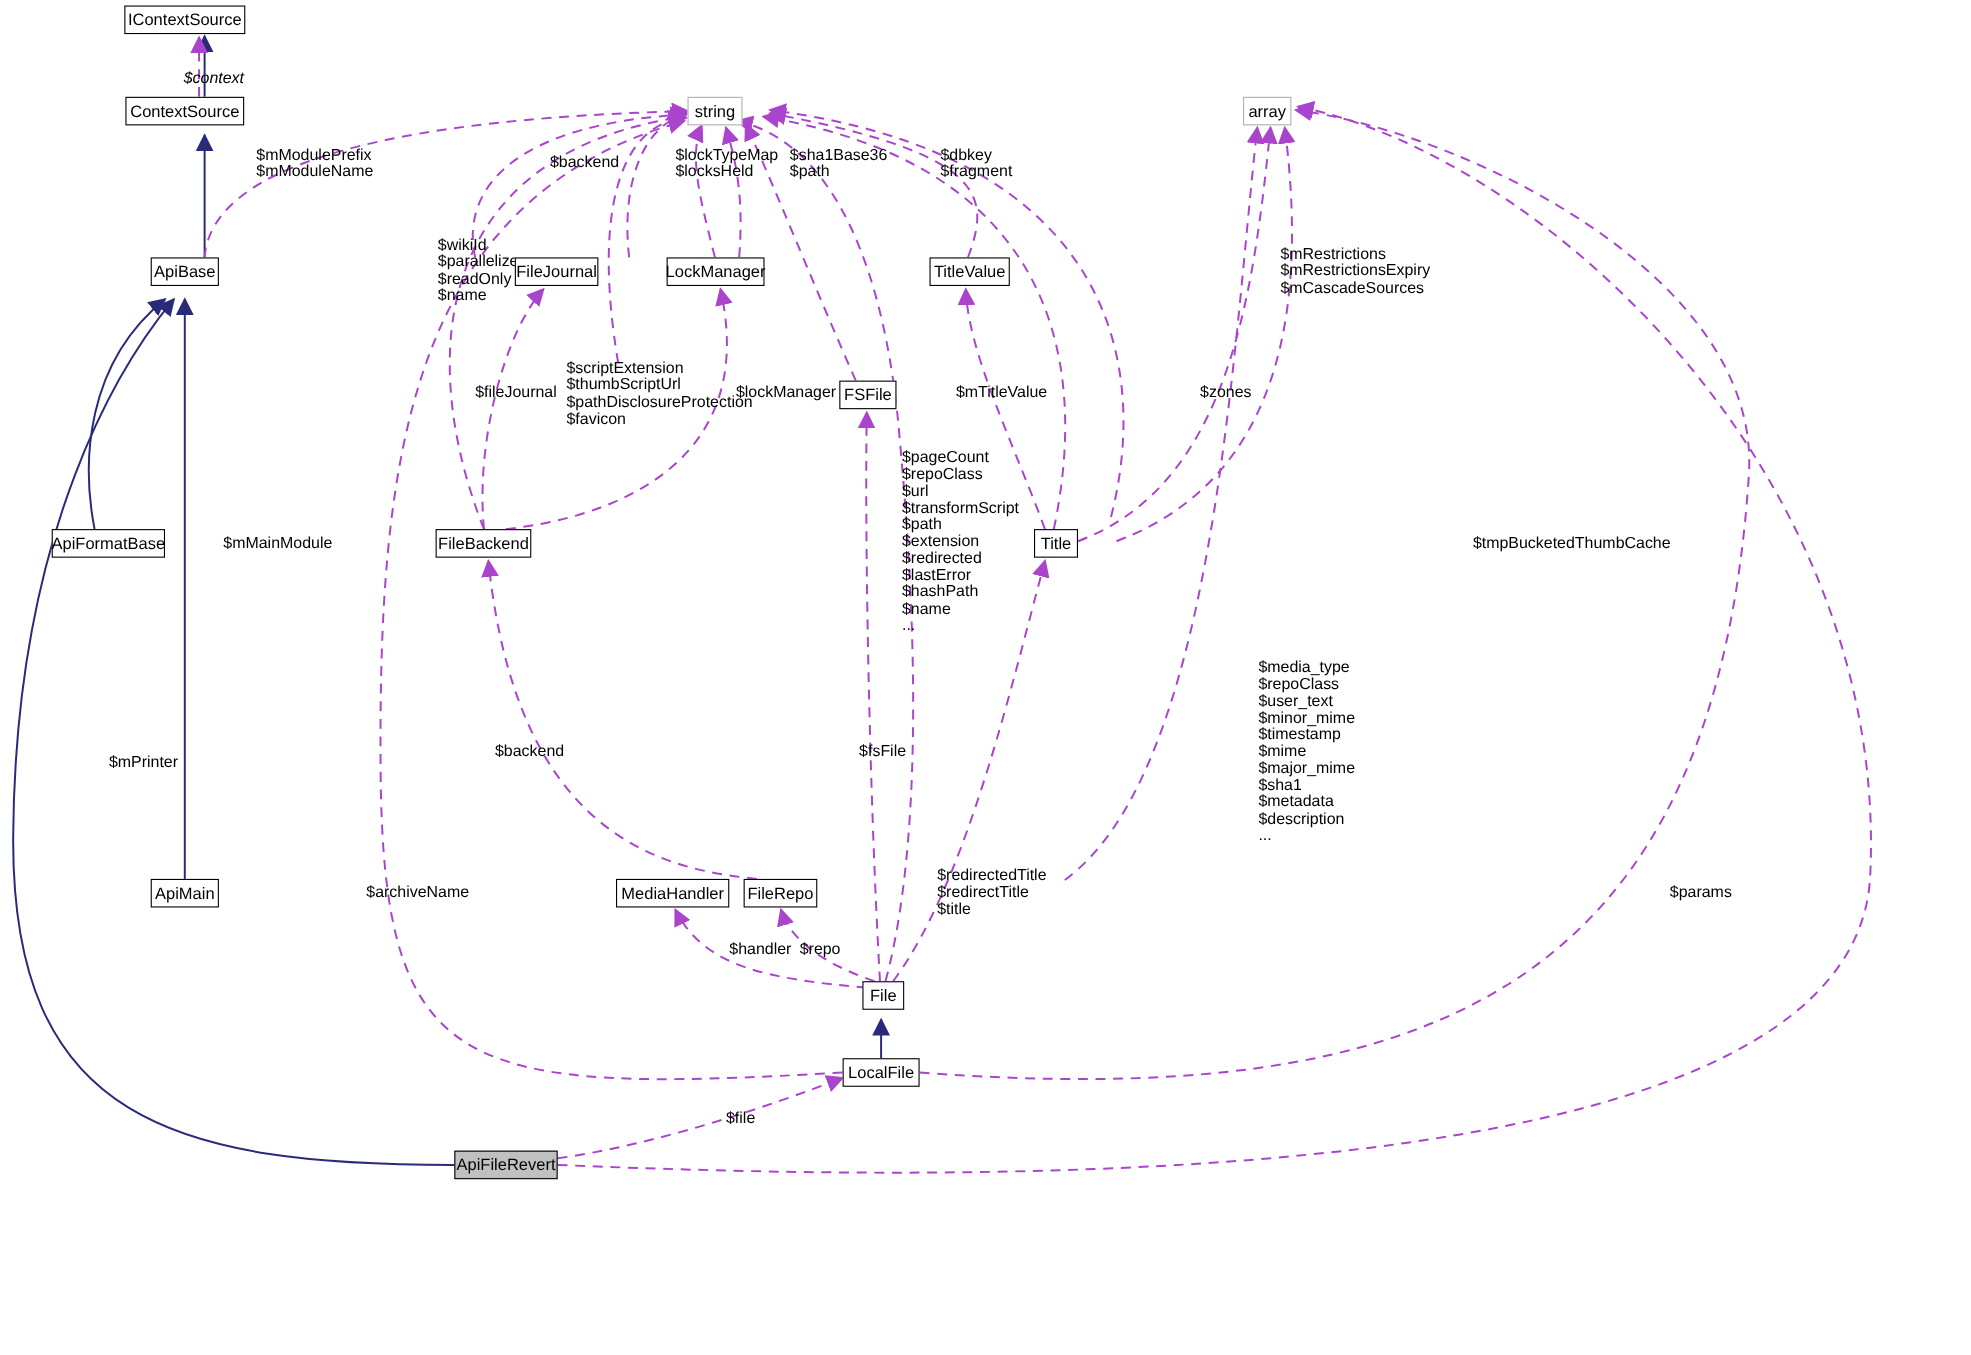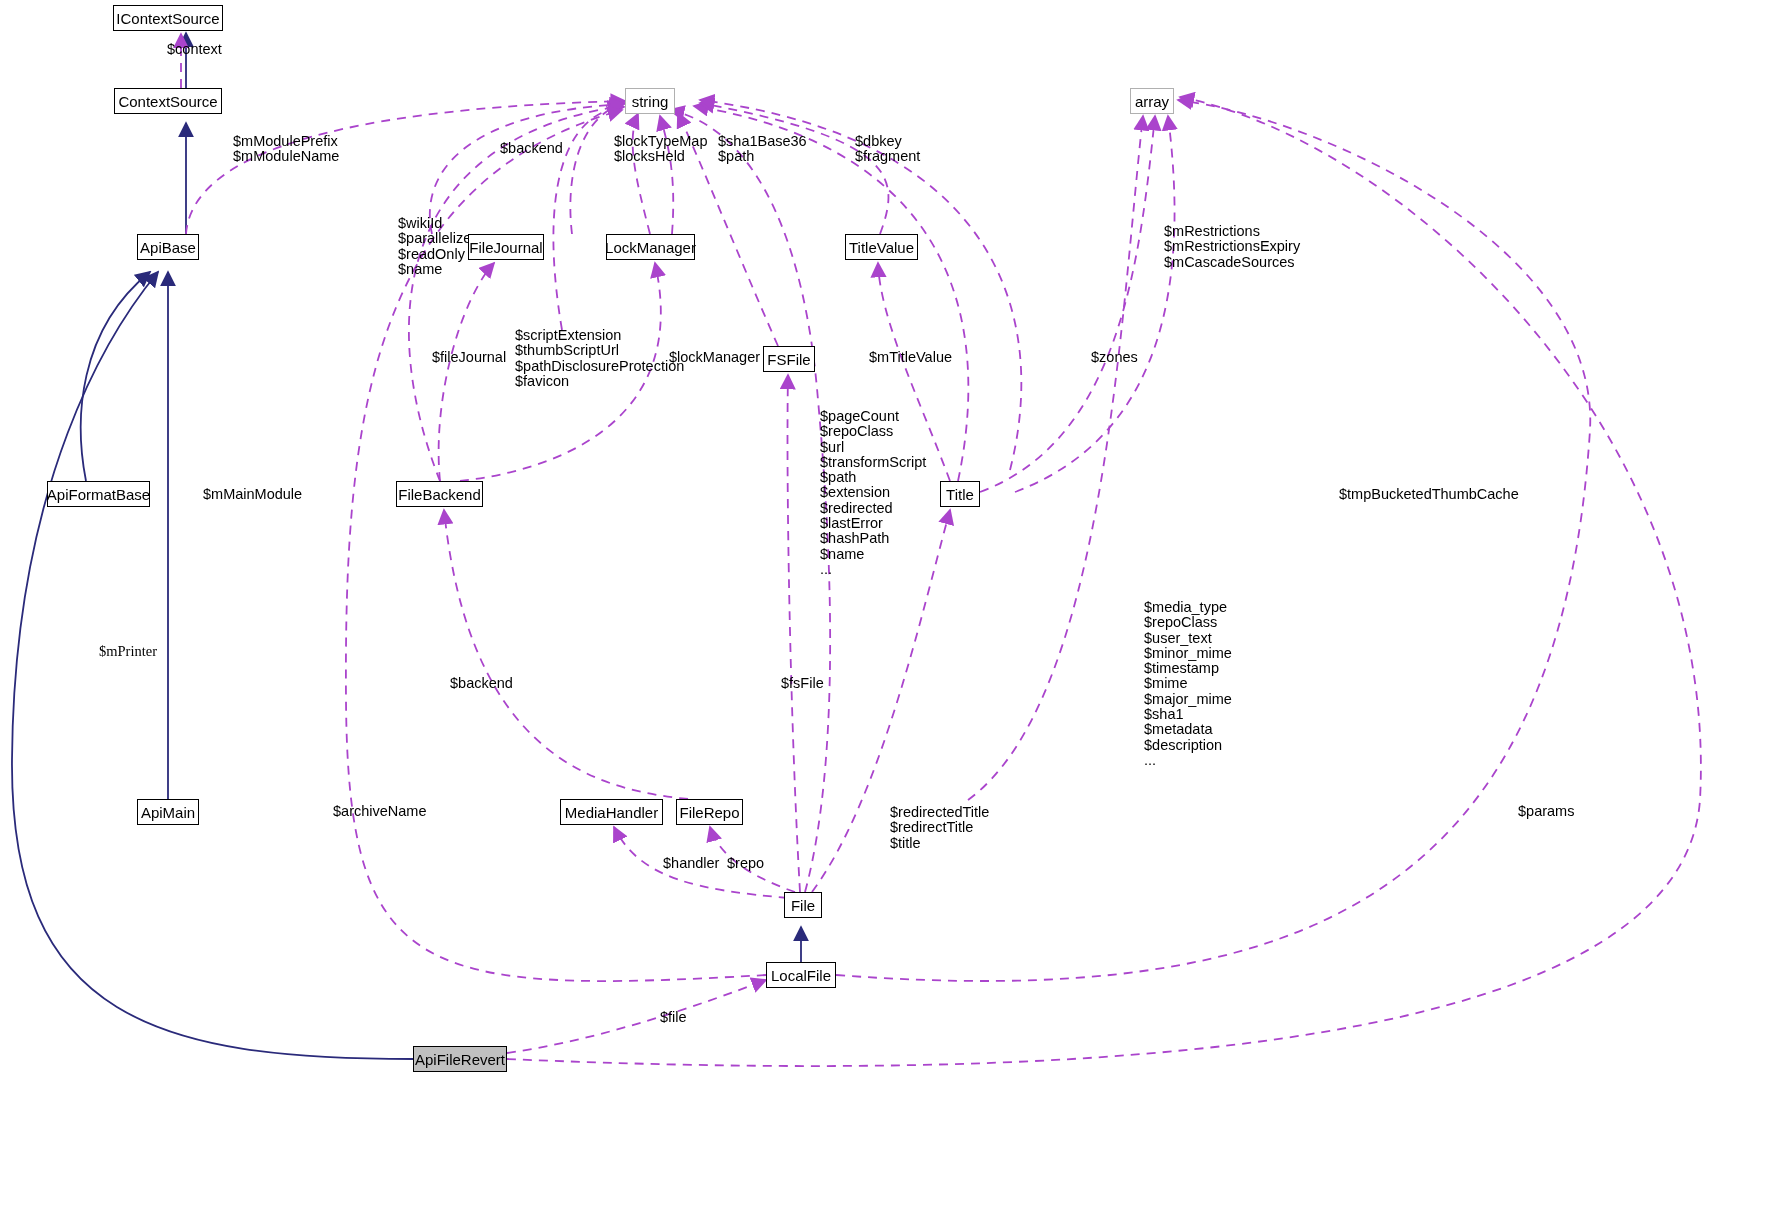--- a/index.html
+++ b/index.html
@@ -128,21 +128,21 @@
     <div class="node" style="left: 606px; top: 234px; width: 89px;">LockManager</div>
     <div class="node" style="left: 845px; top: 234px; width: 73px;">TitleValue</div>
     <div class="node" style="left: 763px; top: 346px; width: 52px;">FSFile</div>
     <div class="node" style="left: 396px; top: 481px; width: 87px;">FileBackend</div>
     <div class="node" style="left: 940px; top: 481px; width: 40px;">Title</div>
     <div class="node" style="left: 560px; top: 799px; width: 103px;">MediaHandler</div>
     <div class="node" style="left: 676px; top: 799px; width: 67px;">FileRepo</div>
     <div class="node" style="left: 784px; top: 892px; width: 38px;">File</div>
     <div class="node" style="left: 766px; top: 962px; width: 70px;">LocalFile</div>
     <div class="node focus" style="left: 413px; top: 1046px; width: 94px;">ApiFileRevert</div>
-    <div class="edge-label left" style="left: 167px; top: 42px;">$context</div>
+    <div class="edge-label left" style="left: 167px; top: 64px; font-style: italic;">$context</div>
     <div class="edge-label left" style="left: 233px; top: 134px;">$mModulePrefix
 $mModuleName</div>
     <div class="edge-label left" style="left: 500px; top: 141px;">$backend</div>
     <div class="edge-label left" style="left: 614px; top: 134px;">$lockTypeMap
 $locksHeld</div>
     <div class="edge-label left" style="left: 718px; top: 134px;">$sha1Base36
 $path</div>
     <div class="edge-label left" style="left: 855px; top: 134px;">$dbkey
 $fragment</div>
     <div class="edge-label left" style="left: 1164px; top: 224px;">$mRestrictions
@@ -177,24 +177,24 @@
 $repoClass
 $user_text
 $minor_mime
 $timestamp
 $mime
 $major_mime
 $sha1
 $metadata
 $description
 ...</div>
-    <div class="edge-label left" style="left: 99px; top: 644px; font-family: Liberation Serif, serif;">$mPrinter</div>
+    <div class="edge-label left" style="left: 99px; top: 686px;">$mPrinter</div>
     <div class="edge-label left" style="left: 450px; top: 676px;">$backend</div>
     <div class="edge-label left" style="left: 781px; top: 676px;">$fsFile</div>
-    <div class="edge-label left" style="left: 890px; top: 789px; margin-top: 16px;">$redirectedTitle
+    <div class="edge-label left" style="left: 852px; top: 789px;">$redirectedTitle
 $redirectTitle
 $title</div>
     <div class="edge-label left" style="left: 333px; top: 804px;">$archiveName</div>
     <div class="edge-label left" style="left: 663px; top: 856px;">$handler</div>
     <div class="edge-label left" style="left: 727px; top: 856px;">$repo</div>
     <div class="edge-label left" style="left: 660px; top: 1010px;">$file</div>
     <div class="edge-label left" style="left: 1518px; top: 804px;">$params</div>
   </div>
 
 </body></html>

